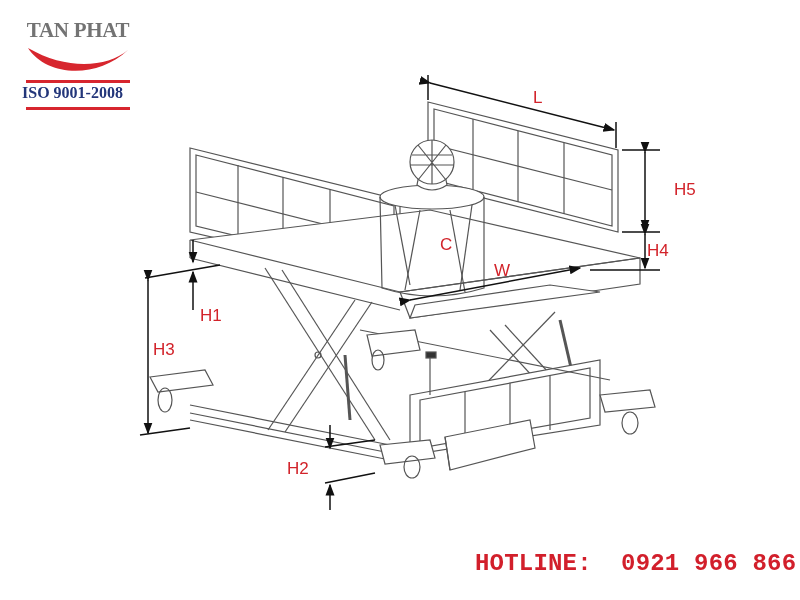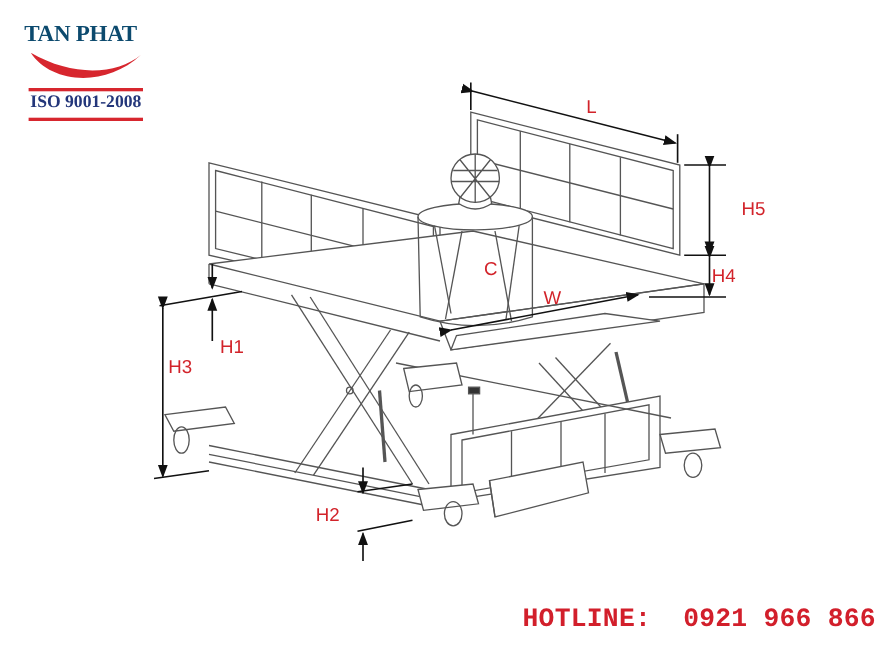--- a/index.html
+++ b/index.html
@@ -1,21 +1,21 @@
 <!DOCTYPE html>
 <html><head>
 <meta charset="utf-8">
 <style>
   html, body { margin:0; padding:0; background:#ffffff; }
   body { width:800px; height:600px; position:relative; overflow:hidden; font-family:"Liberation Sans", sans-serif; }
   .logo { position:absolute; left:22px; top:14px; width:112px; height:100px; }
-  .logo-title { position:absolute; left:0; top:4px; width:112px; text-align:left; font-family:"Liberation Serif", serif; font-weight:bold; font-size:21px; color:#0c4a6e; letter-spacing:-0.3px; }
+  .logo-title { position:absolute; left:0; top:4px; width:112px; text-align:center; font-family:"Liberation Serif", serif; font-weight:bold; font-size:21px; color:#737373; letter-spacing:-0.3px; }
   .logo-swoosh { position:absolute; left:4px; top:32px; }
   .logo-rule { position:absolute; left:4px; width:104px; height:3px; background:#d7262e; }
-  .logo-iso { position:absolute; left:0; top:70px; width:112px; text-align:center; font-family:"Liberation Serif", serif; font-weight:bold; font-size:16px; color:#23367a; }
+  .logo-iso { position:absolute; left:0; top:70px; width:112px; font-family:"Liberation Serif", serif; font-weight:bold; font-size:16px; color:#23367a; }
   .hotline { position:absolute; left:475px; top:550px; font-family:Liberation Mono, monospace; font-weight:bold; font-size:24px; color:#d21f2b; letter-spacing:0.2px; white-space:pre; }
   .dim-label { position:absolute; color:#d2232a; font-size:17px; font-family:"Liberation Sans", sans-serif; }
   svg.drawing { position:absolute; left:0; top:0; }
 </style>
 </head>
 <body>
 
 <div class="logo">
   <div class="logo-title">TAN PHAT</div>
   <svg class="logo-swoosh" width="104" height="32" viewBox="0 0 104 32">
@@ -134,16 +134,16 @@
     <line x1="325" y1="483" x2="375" y2="473"></line>
   </g>
 </svg>
 
 <span class="dim-label" style="left:533px;top:88px">L</span>
 <span class="dim-label" style="left:674px;top:180px">H5</span>
 <span class="dim-label" style="left:647px;top:241px">H4</span>
 <span class="dim-label" style="left:440px;top:235px">C</span>
 <span class="dim-label" style="left:494px;top:261px">W</span>
 <span class="dim-label" style="left:200px;top:306px">H1</span>
-<span class="dim-label" style="left:153px;top:324px">H3</span>
+<span class="dim-label" style="left:153px;top:340px">H3</span>
 <span class="dim-label" style="left:287px;top:459px">H2</span>
 
 <div class="hotline">HOTLINE:  0921 966 866</div>
 
 </body></html>

